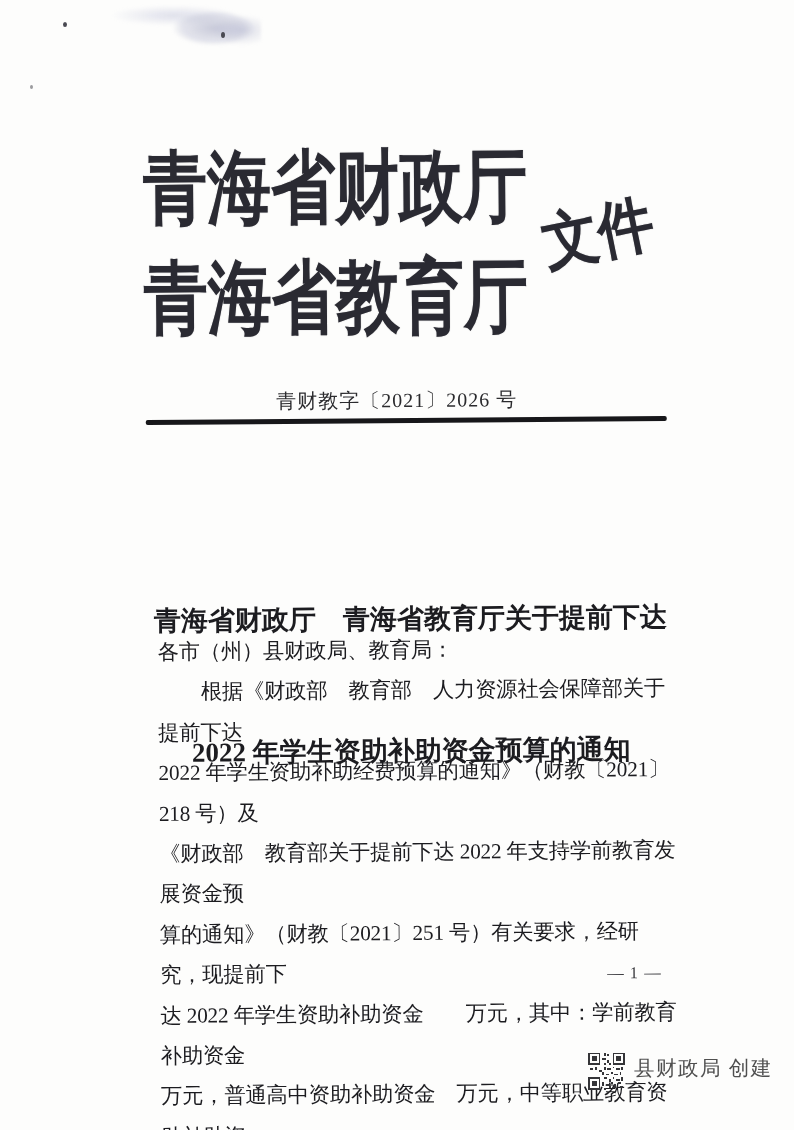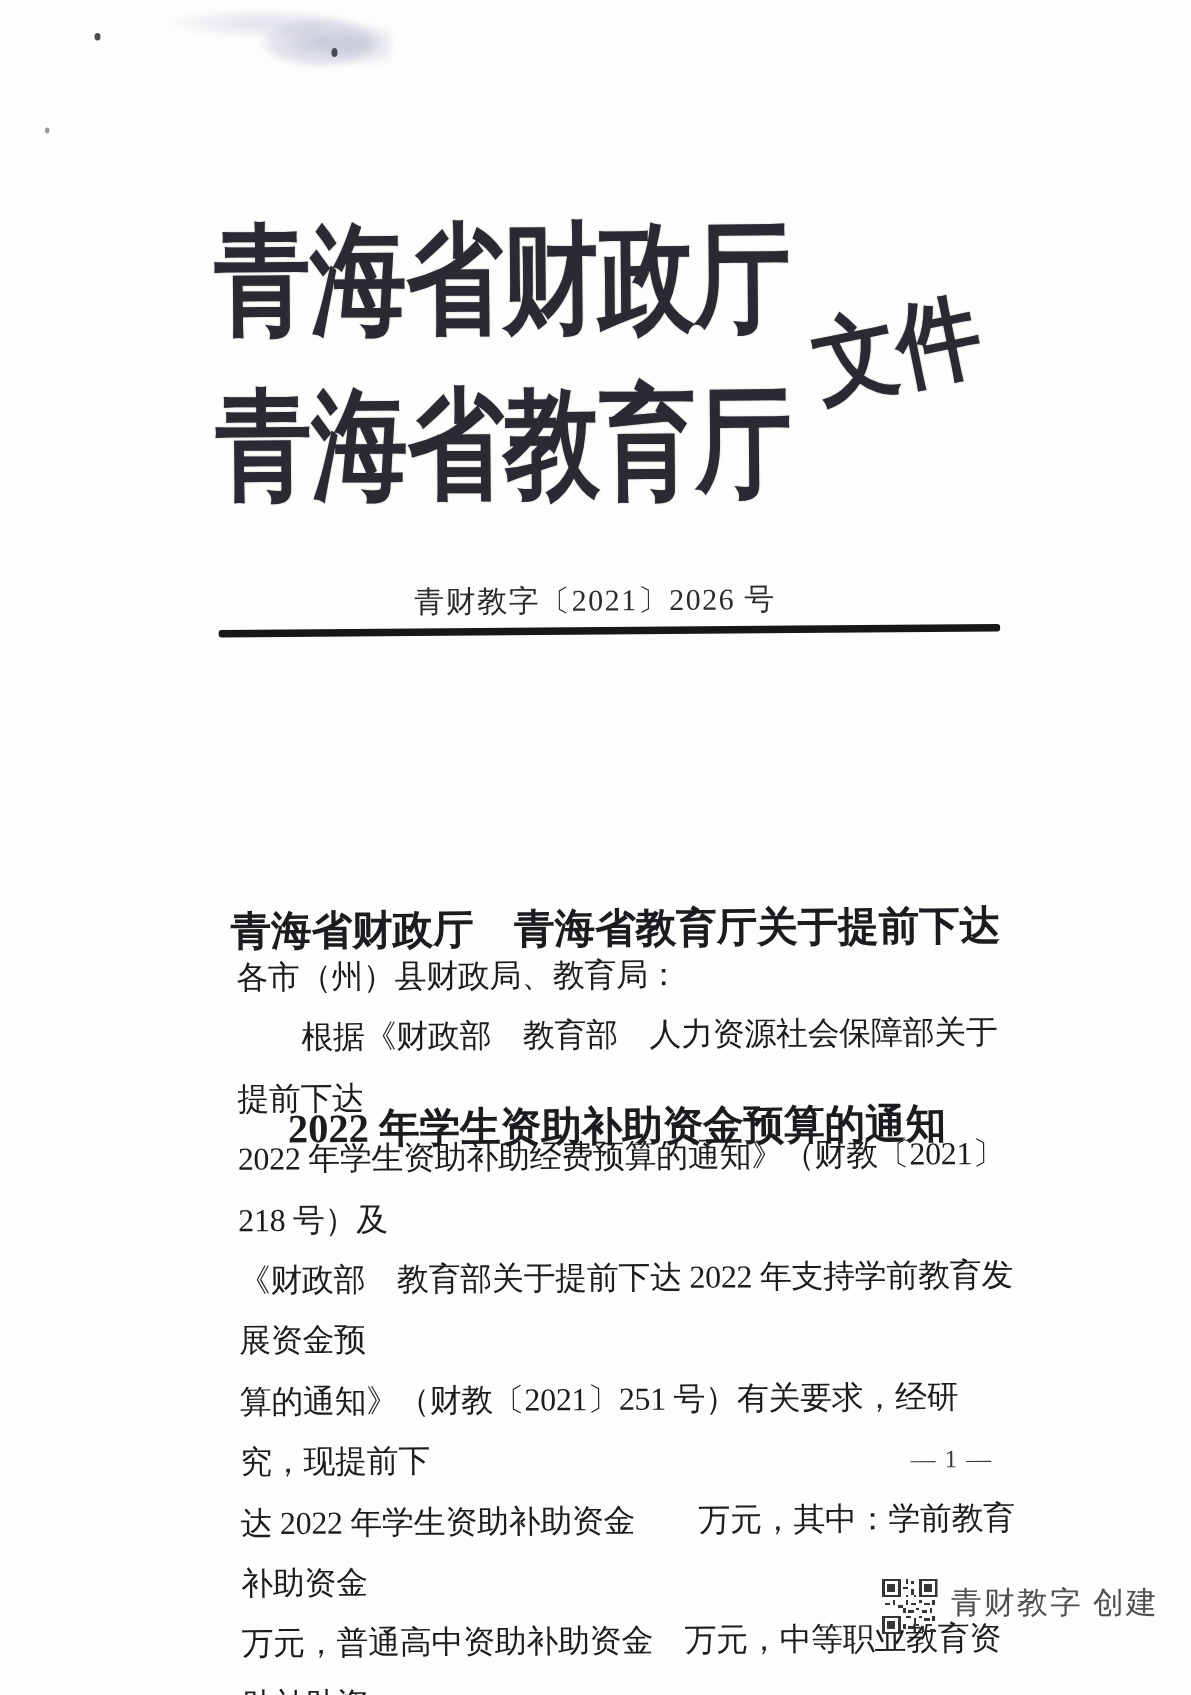--- a/index.html
+++ b/index.html
@@ -164,15 +164,15 @@
       <rect x="8" y="17" width="1" height="2"></rect>
         <rect x="10" y="18" width="2" height="1"></rect>
         <rect x="13" y="17" width="1" height="1"></rect>
       <rect x="15" y="18" width="1" height="2"></rect>
         <rect x="17" y="17" width="2" height="1"></rect>
         <rect x="18" y="19" width="2" height="1"></rect>
       <rect x="9" y="20" width="1" height="1"></rect>
         <rect x="12" y="19" width="1" height="1"></rect>
     </g>
   </svg>
-  <div class="scan-note">青财教字 创建</div>
+  <div class="scan-note">县财政局 创建</div>
 
 </div>
 
 </body></html>

